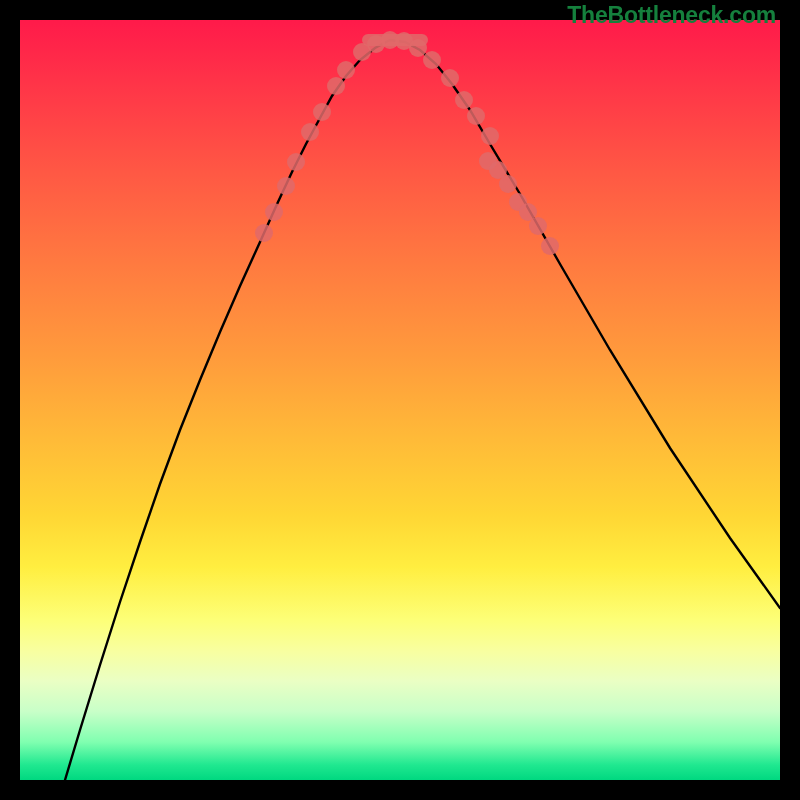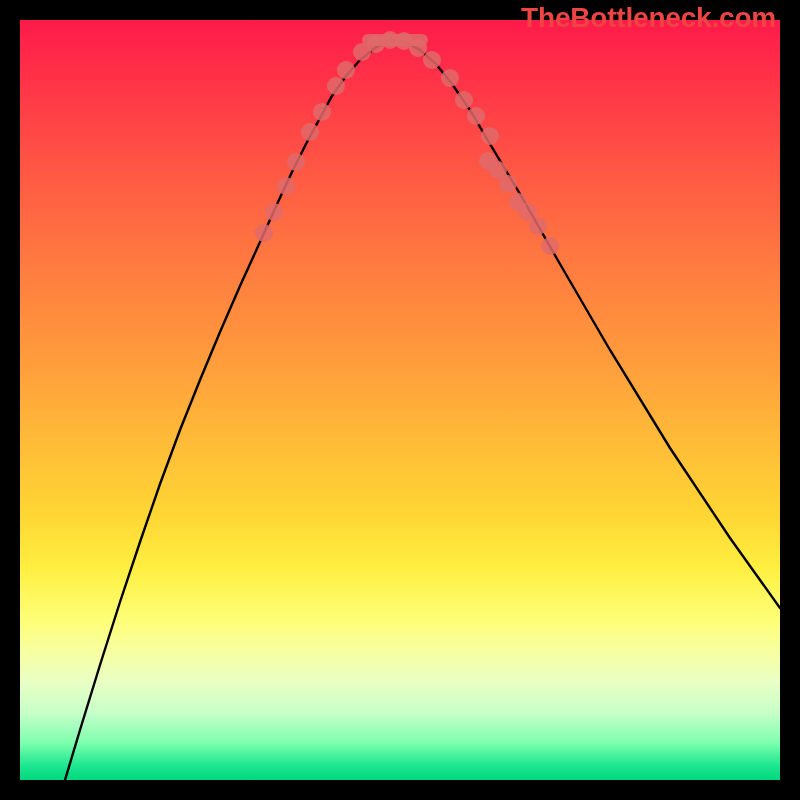--- a/index.html
+++ b/index.html
@@ -43,23 +43,23 @@
       #c8ffc8 91%,
       #80ffb0 95%,
       #20e890 98%,
       #00d880 100%
     );
   }
   .watermark {
     position: absolute;
     top: 2px;
     right: 24px;
-    font-size: 28px;
+    font-size: 23px;
     font-weight: 600;
-    color: #ef4444;
+    color: #15803d;
     letter-spacing: -0.2px;
   }
   svg.curve-layer {
     position: absolute;
     top: 0; left: 0;
   }
   .dot {
     fill: #e06a6a;
     fill-opacity: 0.85;
   }

